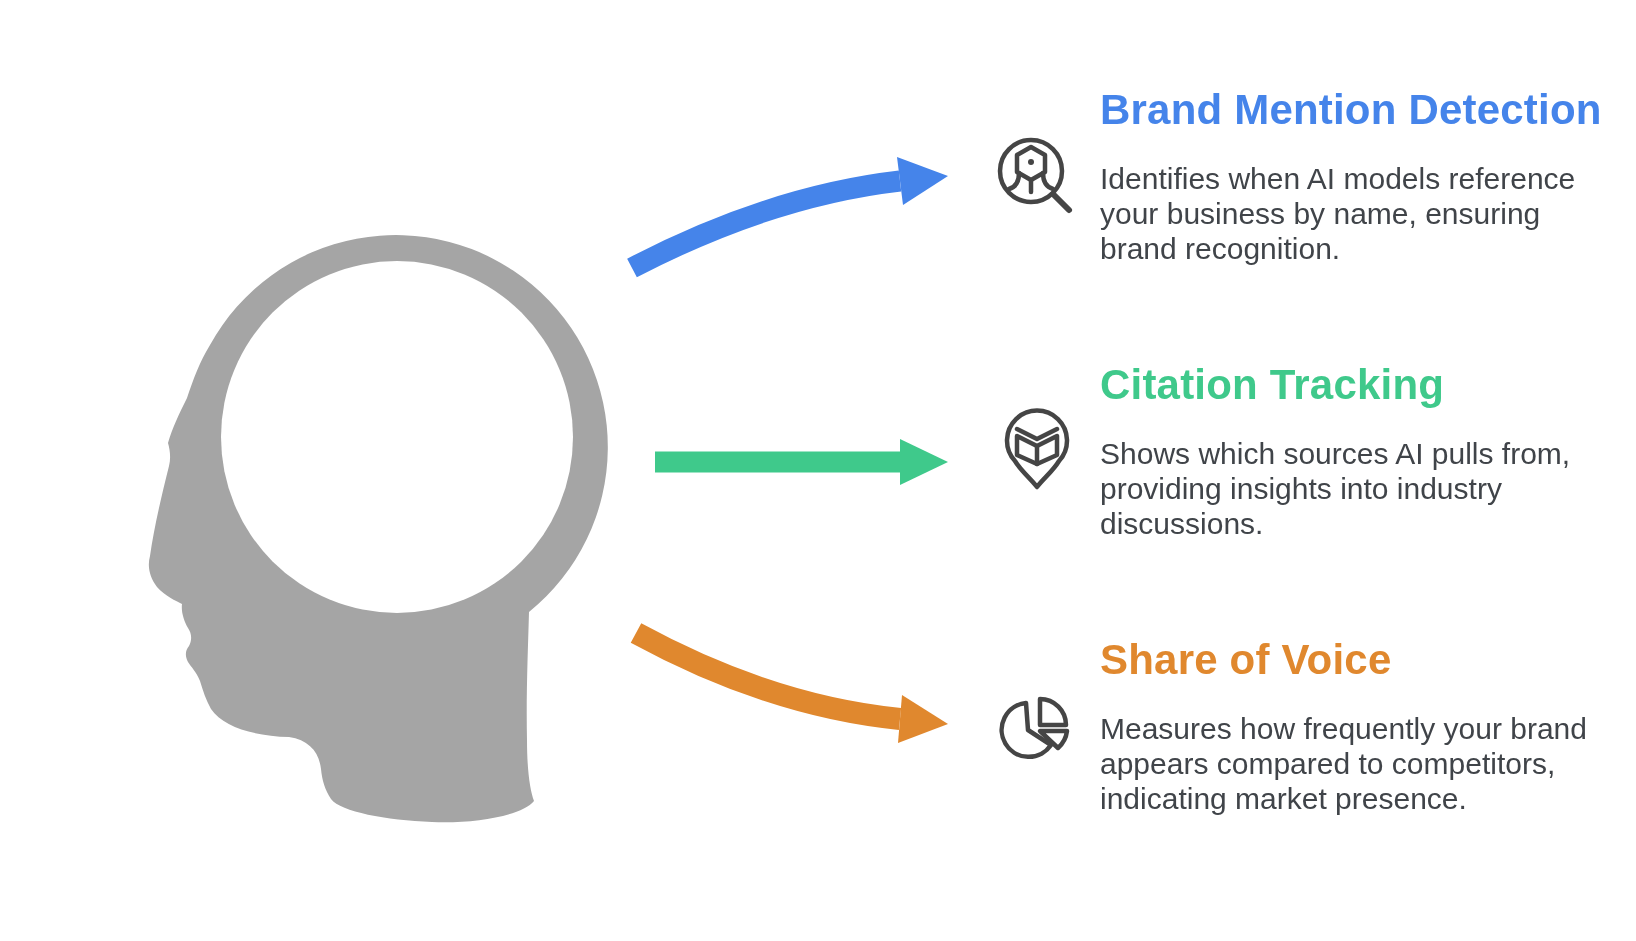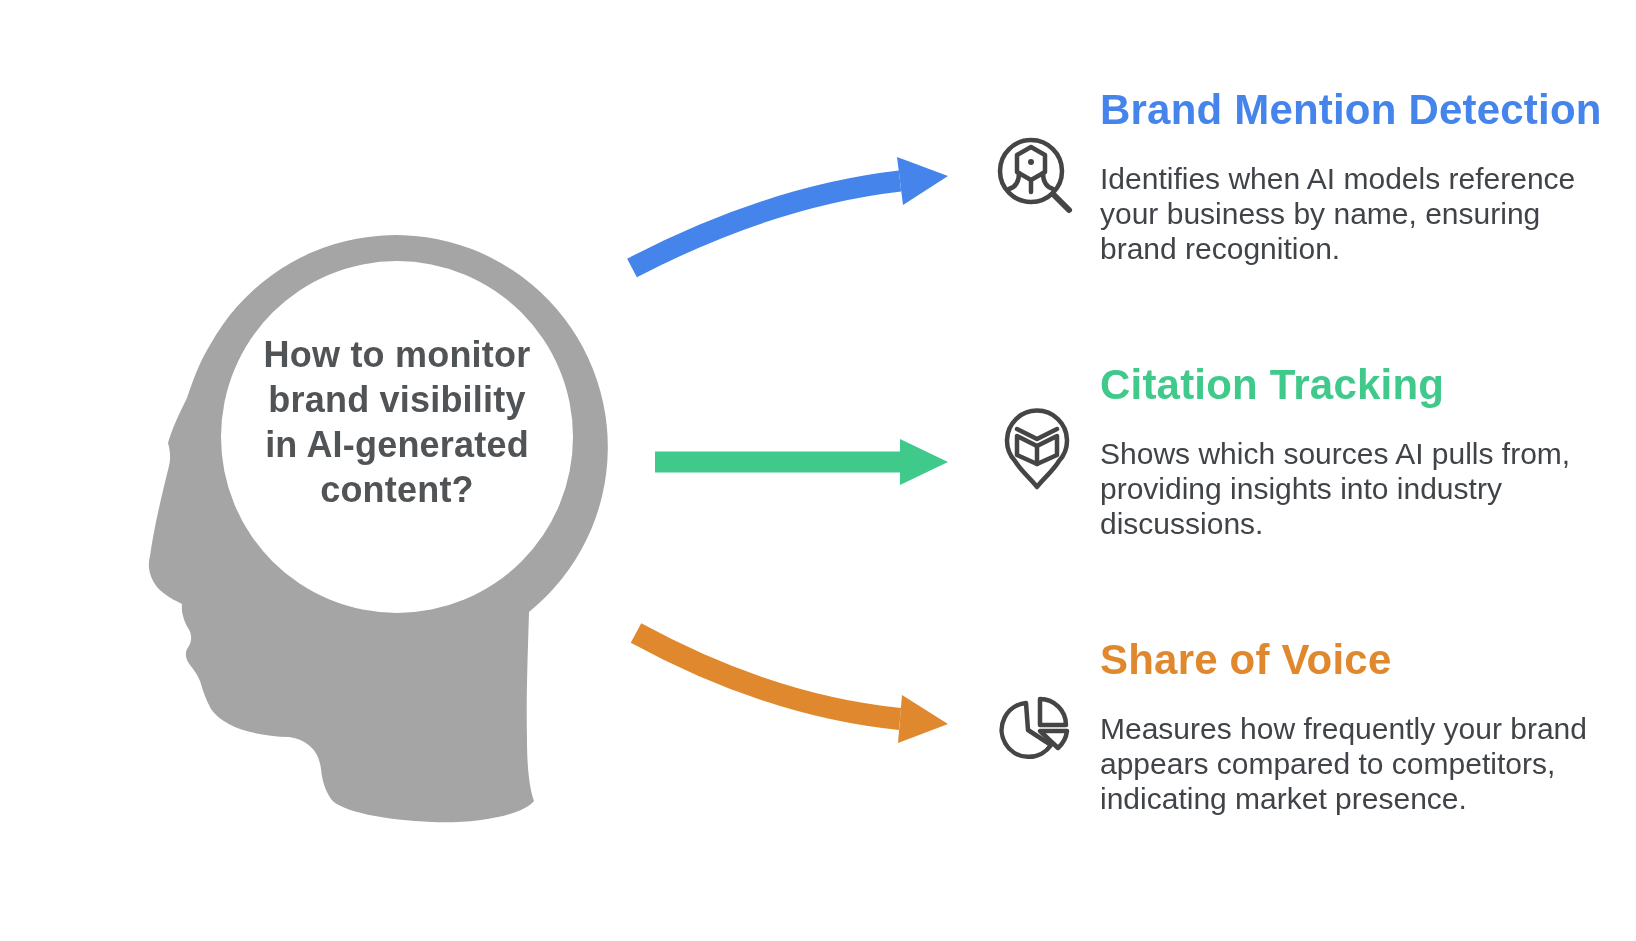--- a/index.html
+++ b/index.html
@@ -92,24 +92,20 @@
     <g>
       <path class="arrow-body arrow-green" stroke-width="21" d="M 655 462 L 900 462"></path>
       <polygon class="arrowhead-green" points="900,439 948,462 900,485"></polygon>
     </g>
     <g>
       <path class="arrow-body arrow-orange" stroke-width="22" d="M 636 633 Q 770 706 900 719"></path>
       <polygon class="arrowhead-orange" points="902,695 948,724 898,743"></polygon>
     </g>
   </svg>
 
-  <div class="question">How to monitor
-brand visibility
-in AI-generated
-content?</div>
 
   <svg class="icon-svg icon-1" width="95" height="95" viewBox="0 0 95 95">
     <circle class="icon-stroke" cx="46" cy="43" r="31"></circle>
     <line class="icon-stroke" x1="68" y1="66" x2="84" y2="82" style="stroke-width:6"></line>
     <polygon class="icon-stroke" points="46,19 60,27 60,44 46,52 32,44 32,27"></polygon>
     <circle class="icon-dot" cx="46" cy="34" r="3"></circle>
     <path class="icon-stroke" d="M 34 45 Q 34 58 24 61"></path>
     <path class="icon-stroke" d="M 58 45 Q 58 58 68 61"></path>
     <path class="icon-stroke" d="M 46 52 L 46 64"></path>
   </svg>

